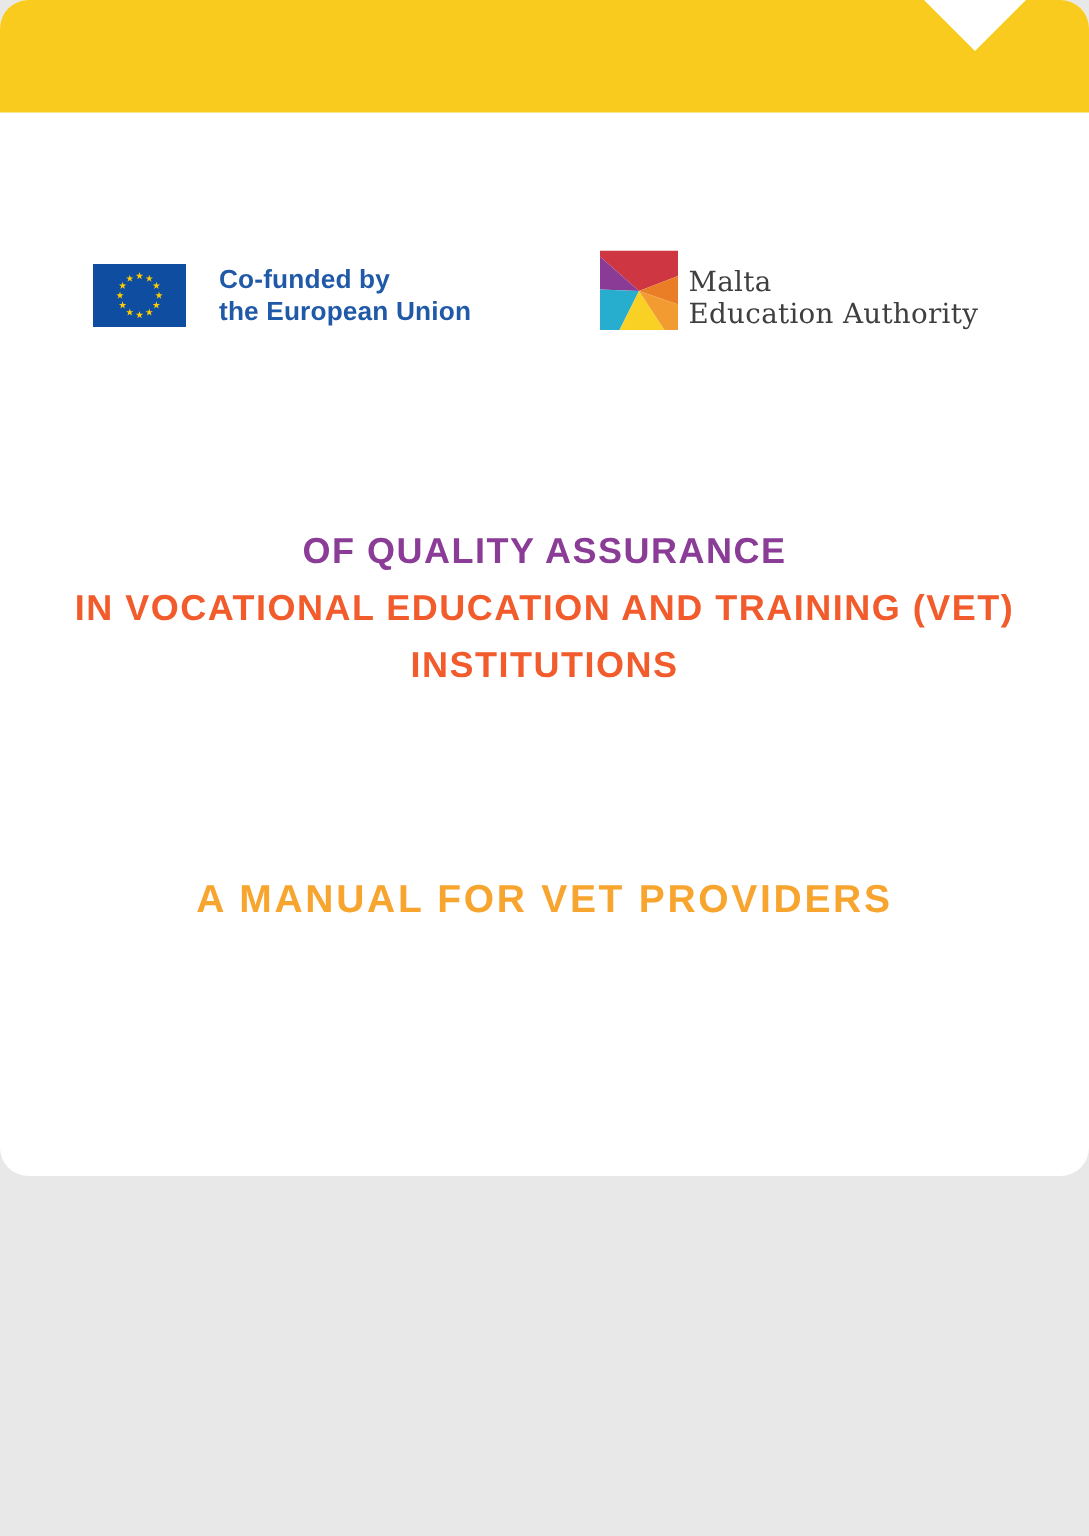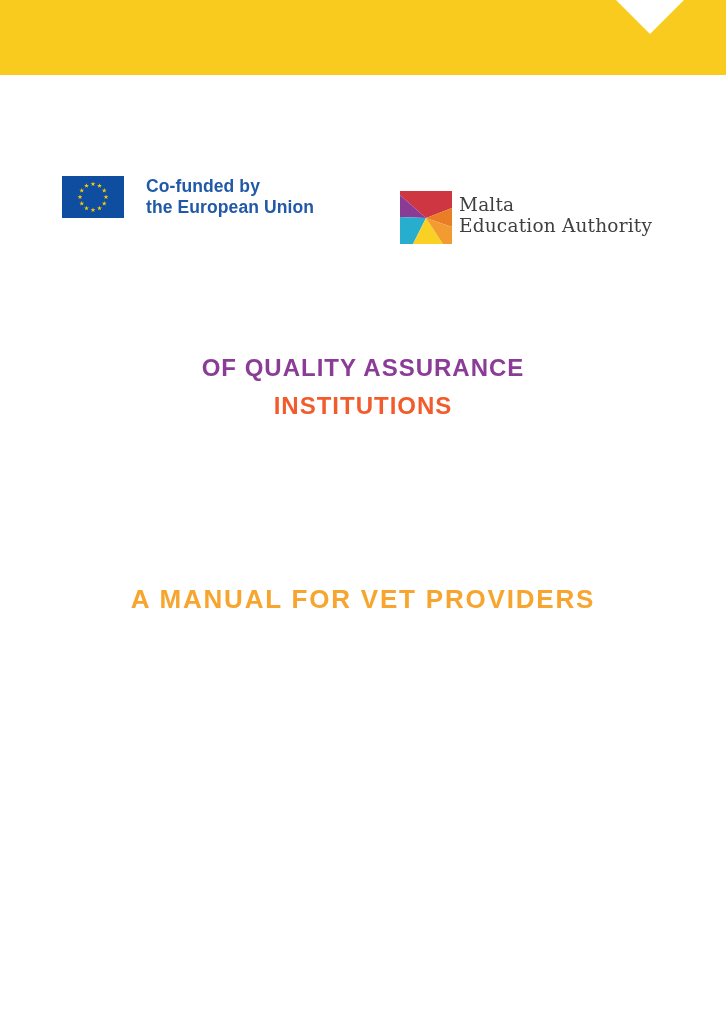--- a/index.html
+++ b/index.html
@@ -2,24 +2,25 @@
 <html style="--page-bg: #FFFFFF; --band-yellow: #F9CB1E; --highlight-yellow: #FBCC1E; --title-purple: #8A3C97; --title-orange: #F25B2C; --subtitle-amber: #F7A52F; --eu-text-blue: #2059A8; --eu-flag-blue: #0E4DA0; --eu-star-yellow: #FFCC00; --mfhea-red: #CE3741; --mfhea-purple: #8A3B96; --mfhea-cyan: #27AECE; --mfhea-yellow: #F8D124; --mfhea-orange: #F29B30; --mfhea-dark-orange: #E97E26; --mfhea-text: #3F3F3F;"><head>
 <meta charset="utf-8">
 <style>
   * { margin: 0; padding: 0; box-sizing: border-box; }
   html, body { background: #e8e8e8; }
   body { font-family: "Liberation Sans", sans-serif; }
 
   .page {
     position: relative;
     width: 726px;
-    height: 1024px;
+    height: 784px;
     margin: 0 auto;
     background: var(--page-bg, #ffffff);
     overflow: hidden;
+    border-radius: 19px;
   }
 
   
   .band {
     position: absolute;
     top: 0; left: 0;
     width: 726px; height: 75px;
     background: var(--band-yellow, #F9CB1E);
   }
   .notch {
@@ -44,23 +45,23 @@
   .eu-text {
     color: var(--eu-text-blue, #2059A8);
     font-weight: bold;
     font-size: 17.5px;
     line-height: 21px;
     letter-spacing: 0.1px;
   }
 
   .mfhea-logo {
     position: absolute;
-    left: 400px; top: 191px;
+    left: 400px; top: 167px;
     display: flex;
-    align-items: center;
+    align-items: flex-end;
     gap: 7px;
   }
   .mfhea-mark { width: 52px; height: 53px; display: block; }
   .mfhea-mark .m-red    { fill: var(--mfhea-red, #CE3741); }
   .mfhea-mark .m-purple { fill: var(--mfhea-purple, #8A3B96); }
   .mfhea-mark .m-cyan   { fill: var(--mfhea-cyan, #27AECE); }
   .mfhea-mark .m-yellow { fill: var(--mfhea-yellow, #F8D124); }
   .mfhea-mark .m-dorange{ fill: var(--mfhea-dark-orange, #E97E26); }
   .mfhea-mark .m-orange { fill: var(--mfhea-orange, #F29B30); }
   .mfhea-text {
@@ -157,18 +158,19 @@
       <polygon class="m-orange" points="26,27 52,36 52,53 43,53"></polygon>
     </svg>
     <div class="mfhea-text">
       <div>Malta</div>
       <div>Education Authority</div>
     </div>
   </div>
 
   <div class="title">
     <div class="t-purple">OF QUALITY ASSURANCE</div>
+    <div class="t-orange">IN VOCATIONAL EDUCATION AND TRAINING (VET)</div>
     <div class="t-orange">INSTITUTIONS</div>
   </div>
 
   <div class="subtitle">A MANUAL FOR VET PROVIDERS</div>
 
 </div>
 
 </body></html>

